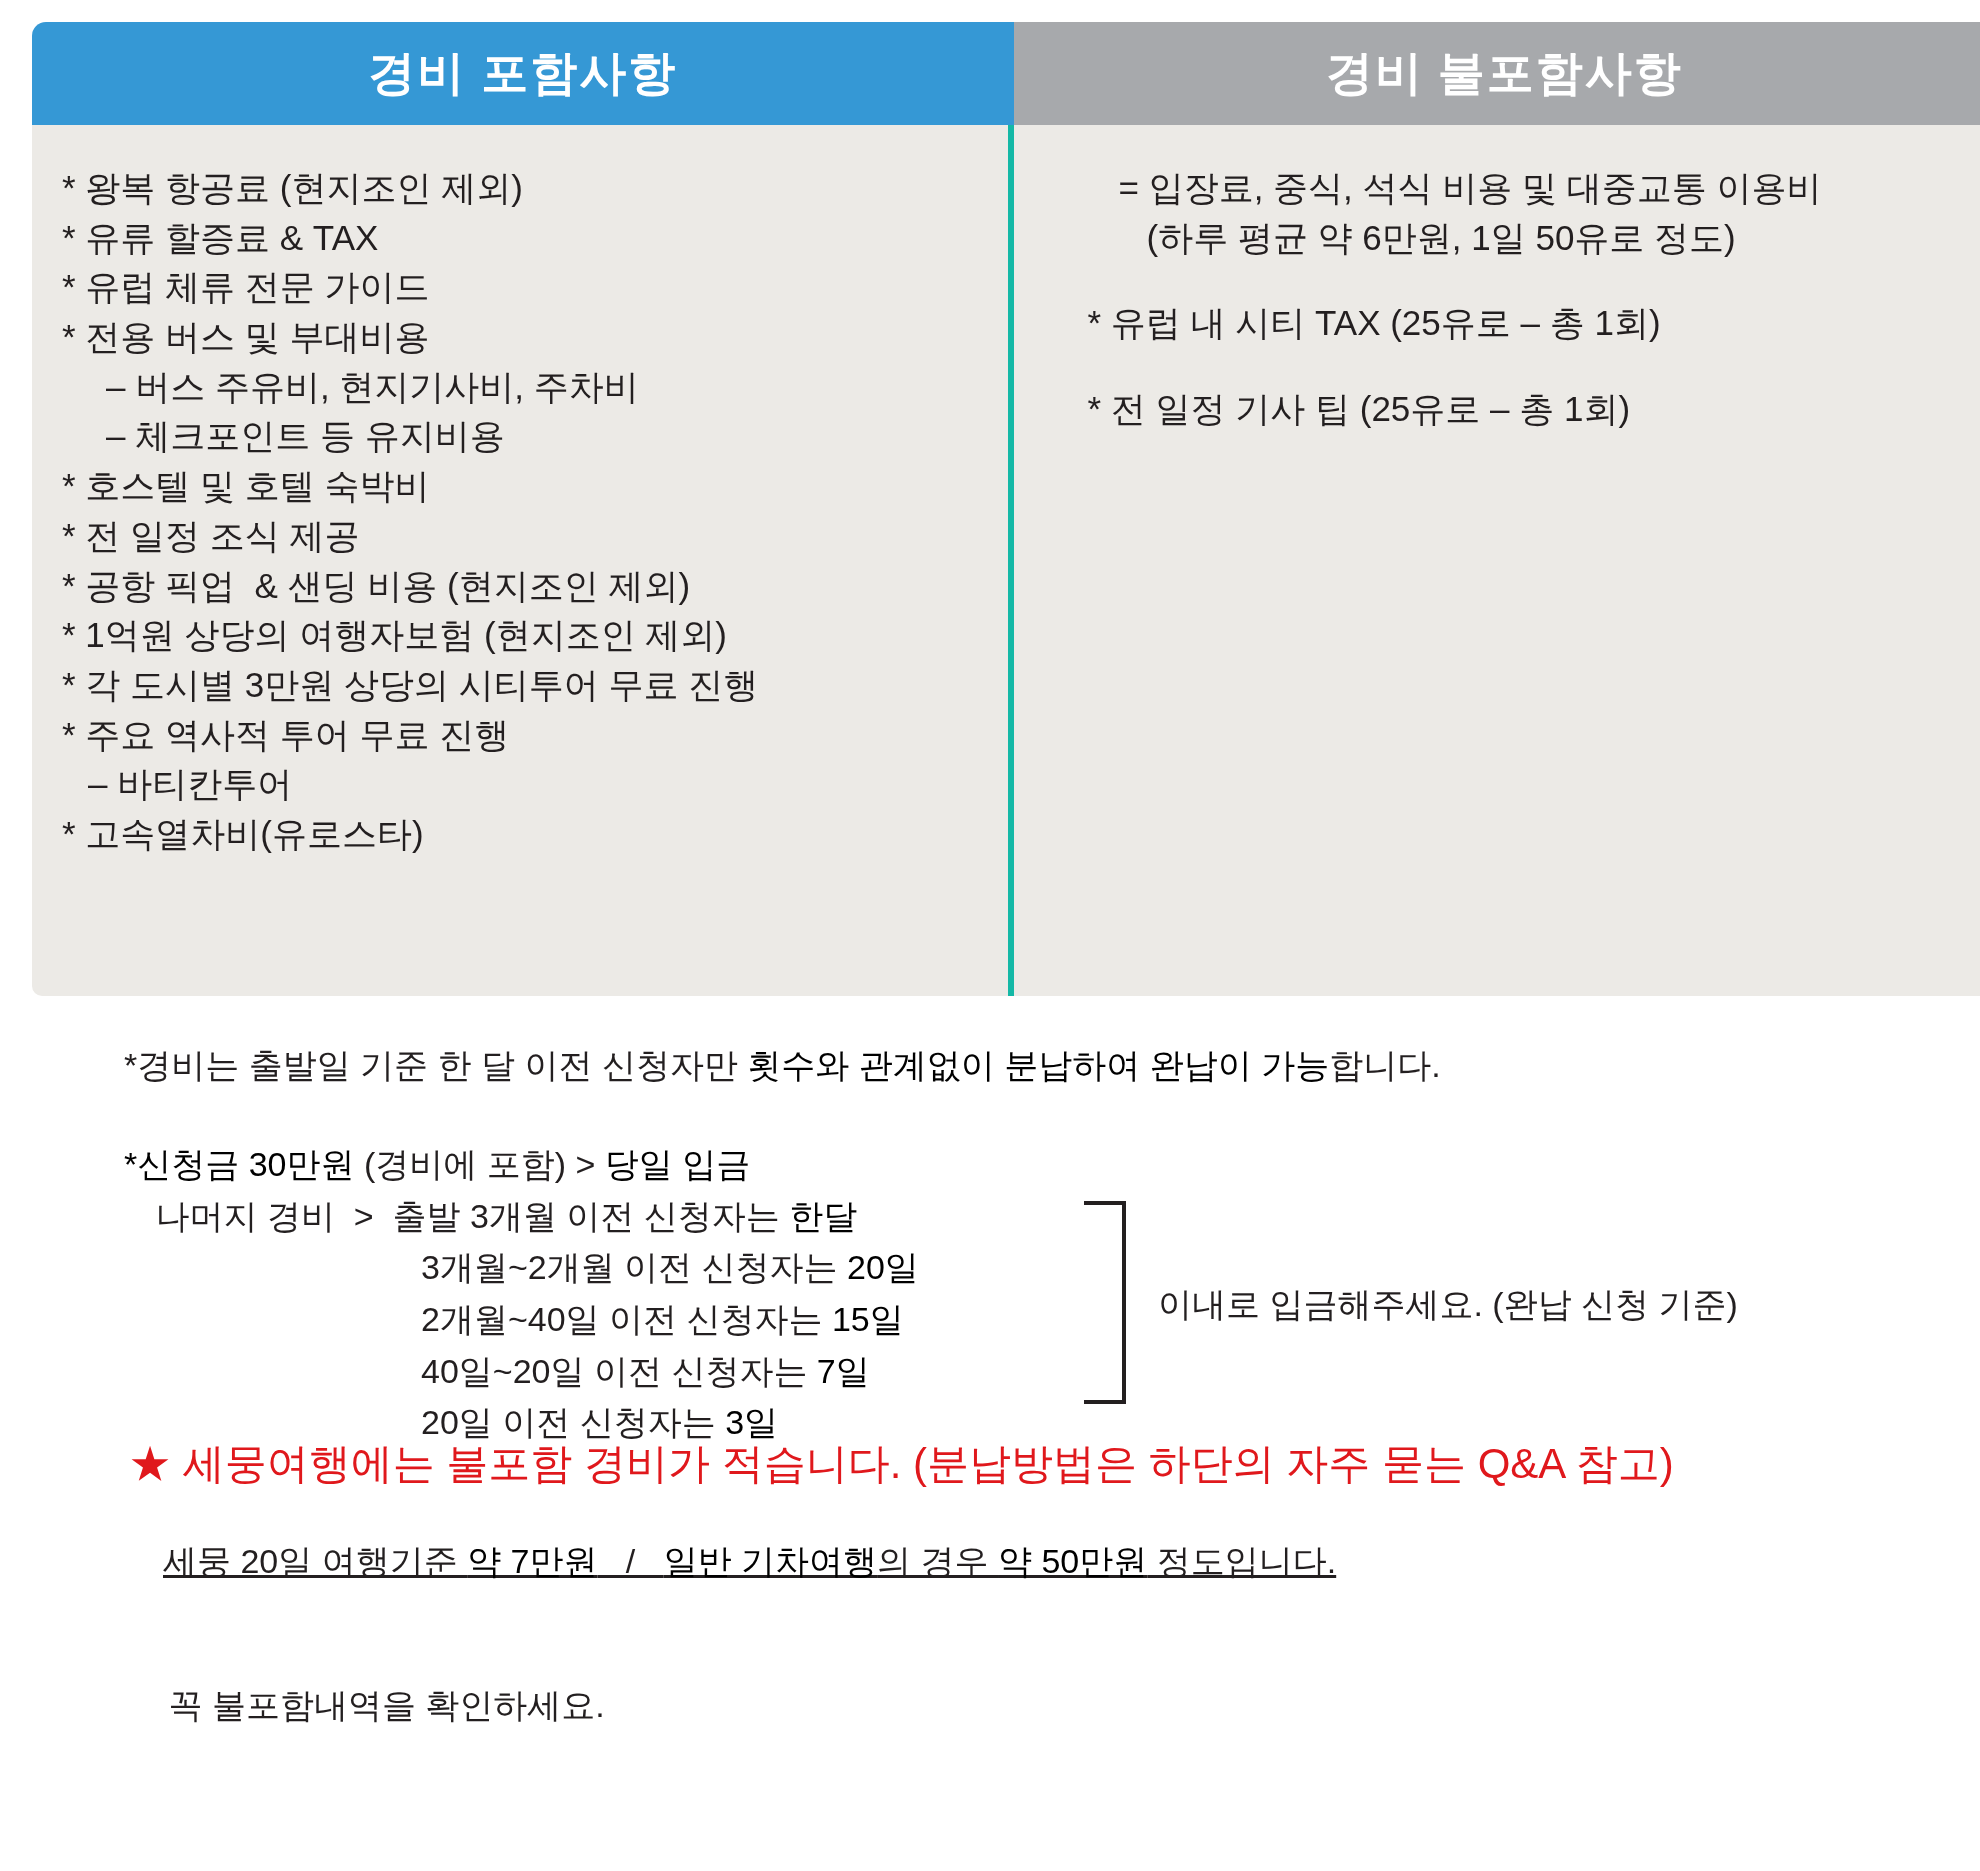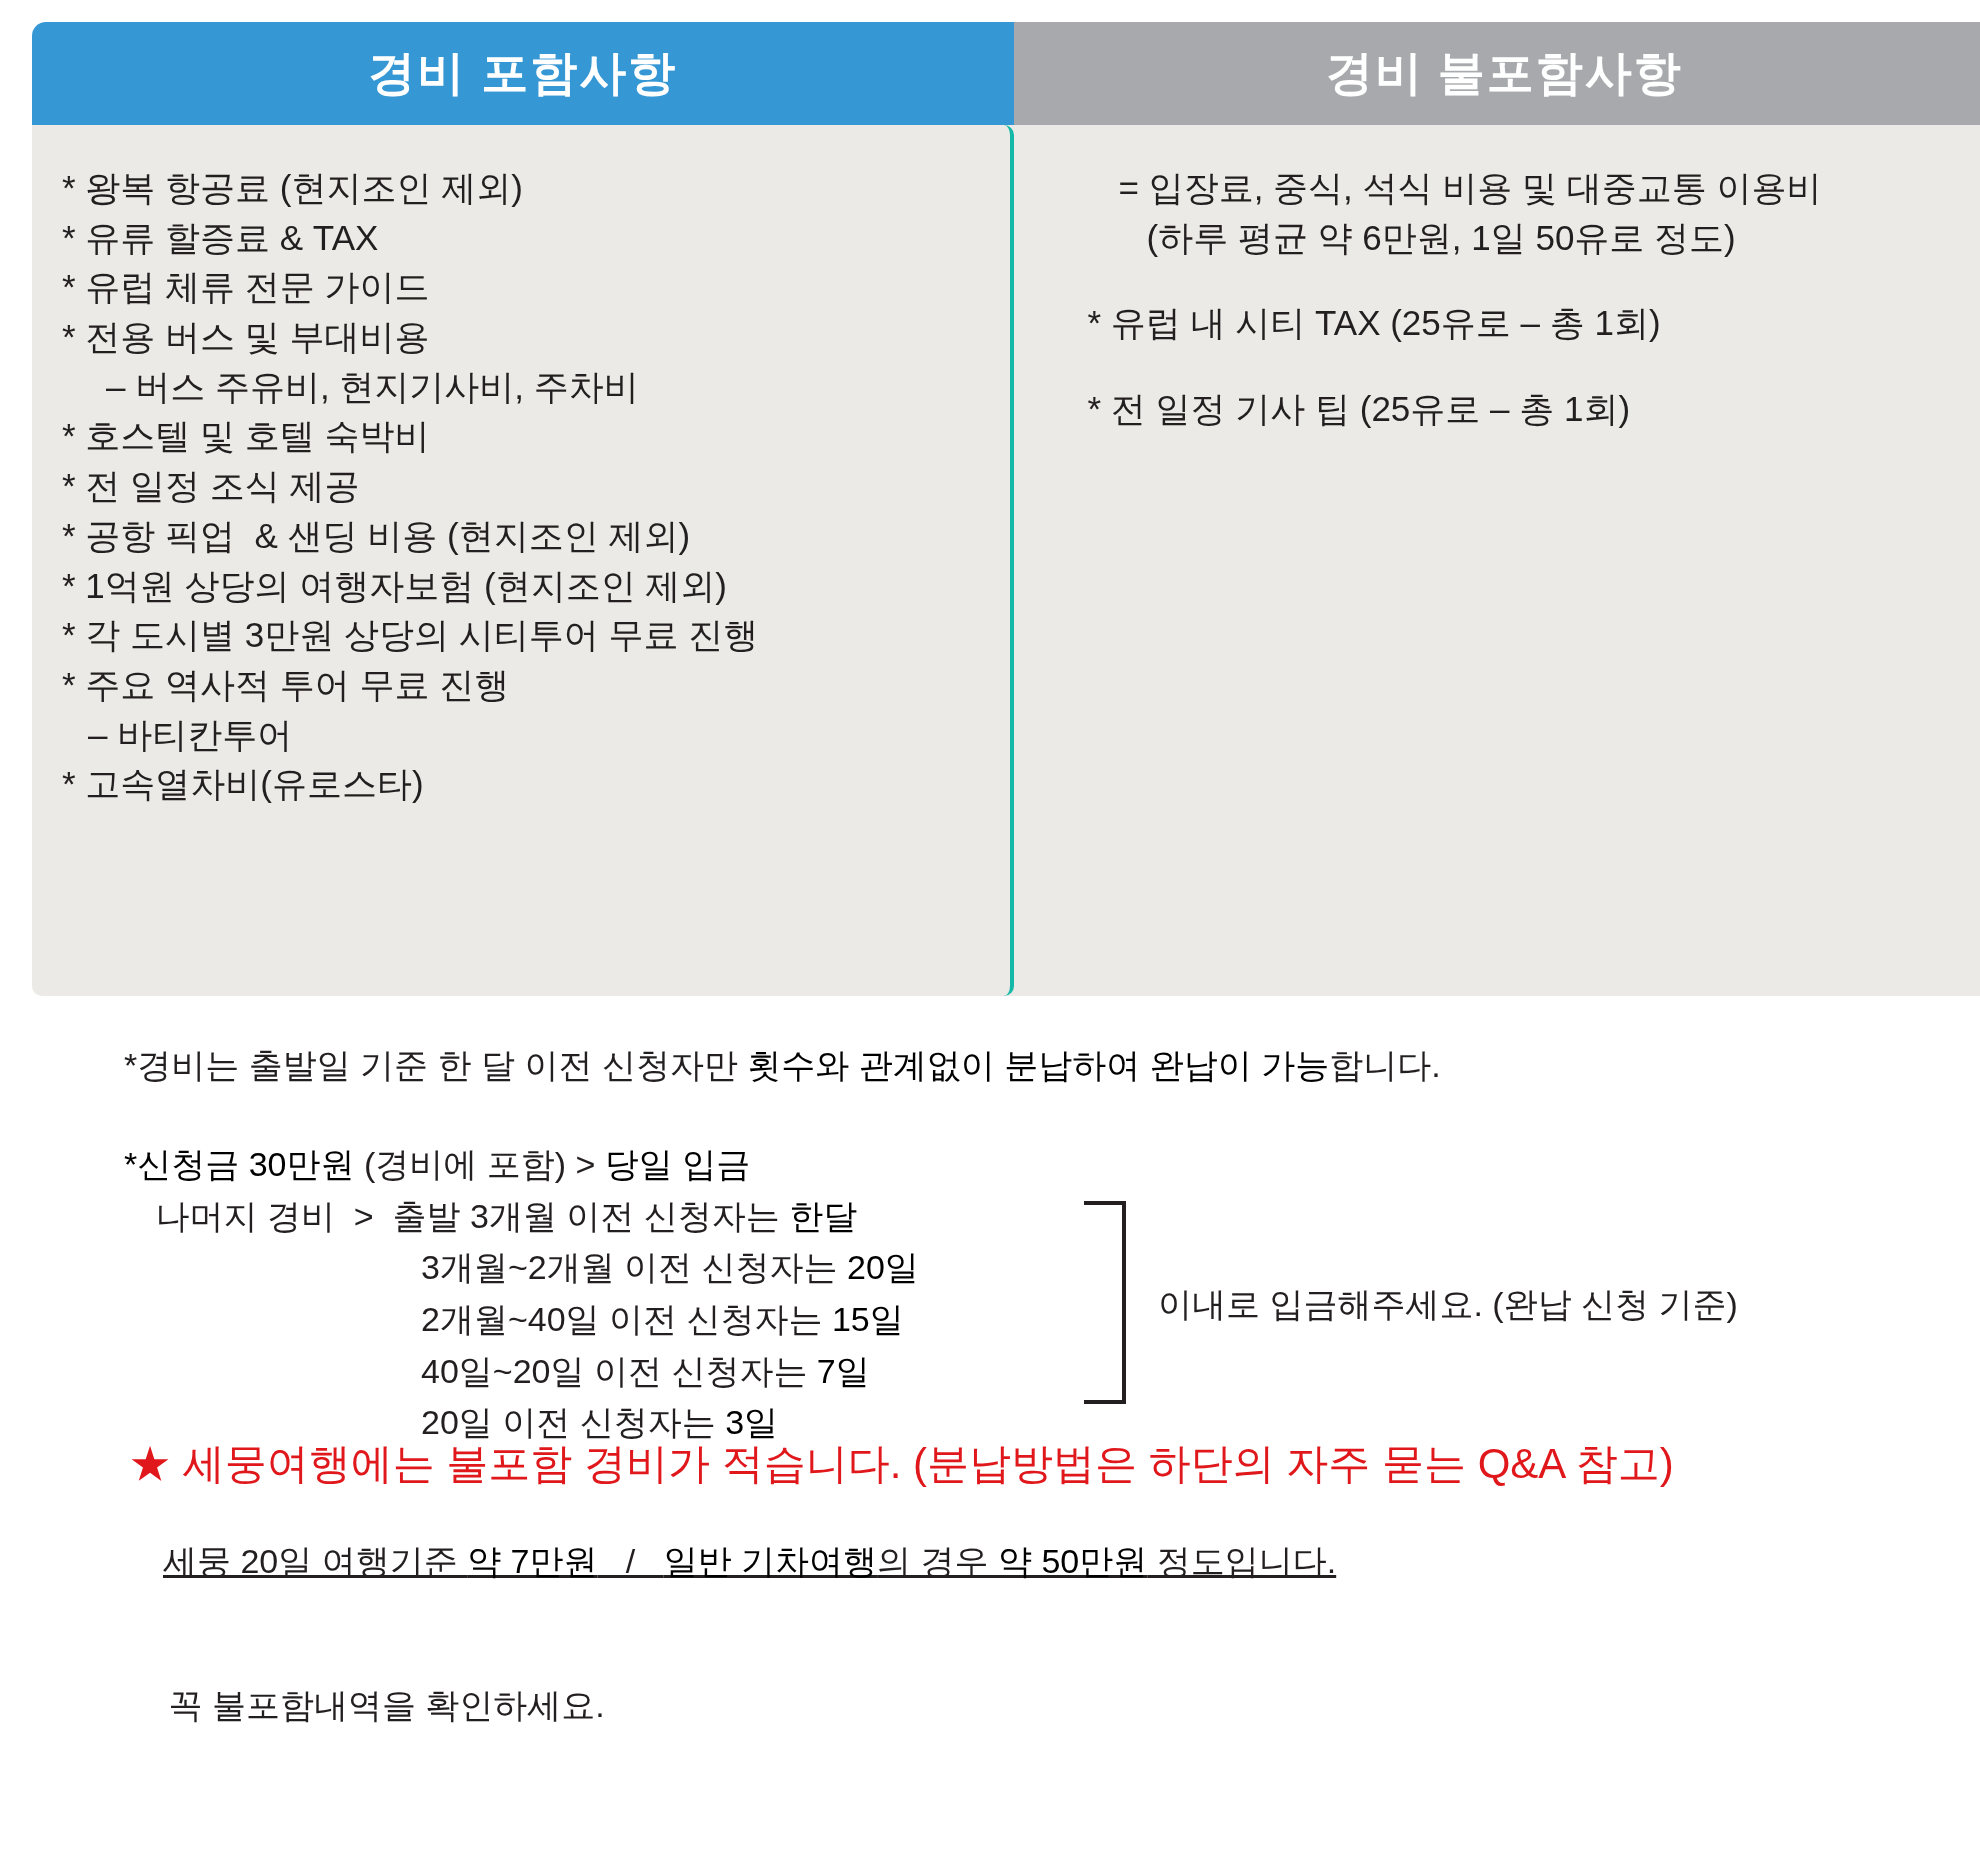--- a/index.html
+++ b/index.html
@@ -52,22 +52,21 @@
     min-height: 871px;
     border-bottom-left-radius: 10px;
     border-bottom-right-radius: 10px;
   }
   .body-cell {
     flex: 1 1 50%;
     padding: 38px 30px 30px 30px;
     box-sizing: border-box;
   }
   .body-left {
-    border-right: 4px solid #14b8a6;
-    border-radius: 10px;
+    border-right: 6px solid #14b8a6;
   }
   .li {
     font-size: 35px;
     line-height: 1.42;
     color: #231f20;
     white-space: pre;
   }
   .li.indent1 { padding-left: 44px; }
   .li.indent2 { padding-left: 26px; }
   .li.gap { margin-top: 36px; }
@@ -156,20 +155,21 @@
       <span>경비 불포함사항</span>
     </div>
   </div>
   <div class="table-body">
     <div class="body-cell body-left">
       <div class="li">* 왕복 항공료 (현지조인 제외)</div>
       <div class="li">* 유류 할증료 &amp; TAX</div>
       <div class="li">* 유럽 체류 전문 가이드</div>
       <div class="li">* 전용 버스 및 부대비용</div>
       <div class="li indent1">– 버스 주유비, 현지기사비, 주차비</div>
+      <div class="li indent1">– 체크포인트 등 유지비용</div>
       <div class="li">* 호스텔 및 호텔 숙박비</div>
       <div class="li">* 전 일정 조식 제공</div>
       <div class="li">* 공항 픽업  &amp; 샌딩 비용 (현지조인 제외)</div>
       <div class="li">* 1억원 상당의 여행자보험 (현지조인 제외)</div>
       <div class="li">* 각 도시별 3만원 상당의 시티투어 무료 진행</div>
       <div class="li">* 주요 역사적 투어 무료 진행</div>
       <div class="li indent2">– 바티칸투어</div>
       <div class="li">* 고속열차비(유로스타)</div>
     </div>
     <div class="body-cell right-list">

